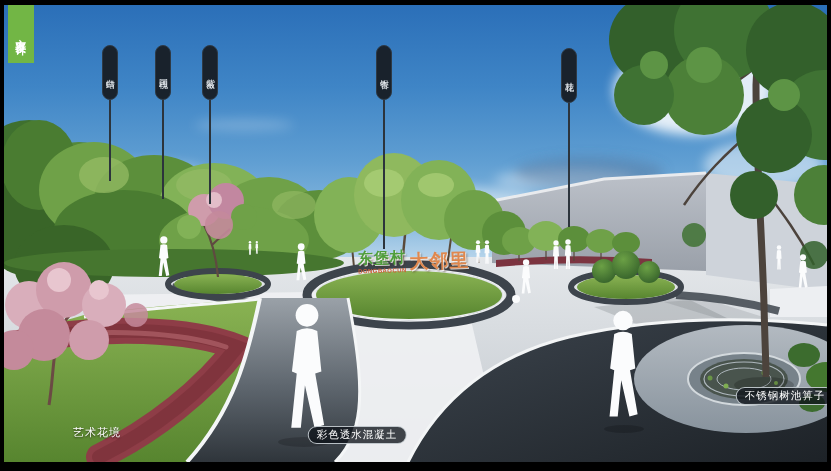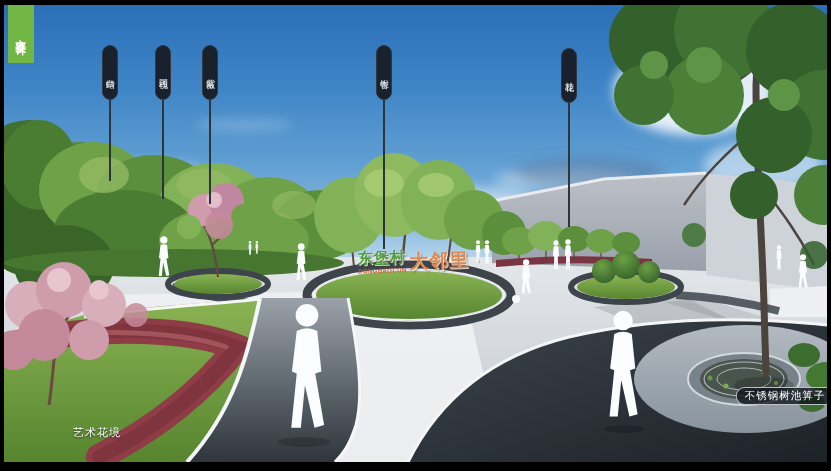--- a/index.html
+++ b/index.html
@@ -327,16 +327,17 @@
 
     <div class="center-sign">
       <div>
         <div class="cs-cn1">东堡村</div>
         <div class="cs-py">DONGBAOCUN</div>
       </div>
       <div class="cs-cn2">大邻里</div>
     </div>
 
     <div class="anno" id="anno-flower">艺术花境</div>
+    <div class="anno pill" id="anno-concrete">彩色透水混凝土</div>
     <div class="anno pill" id="anno-grate">不锈钢树池箅子</div>
 
   </div>
 </div>
 
 </body></html>

